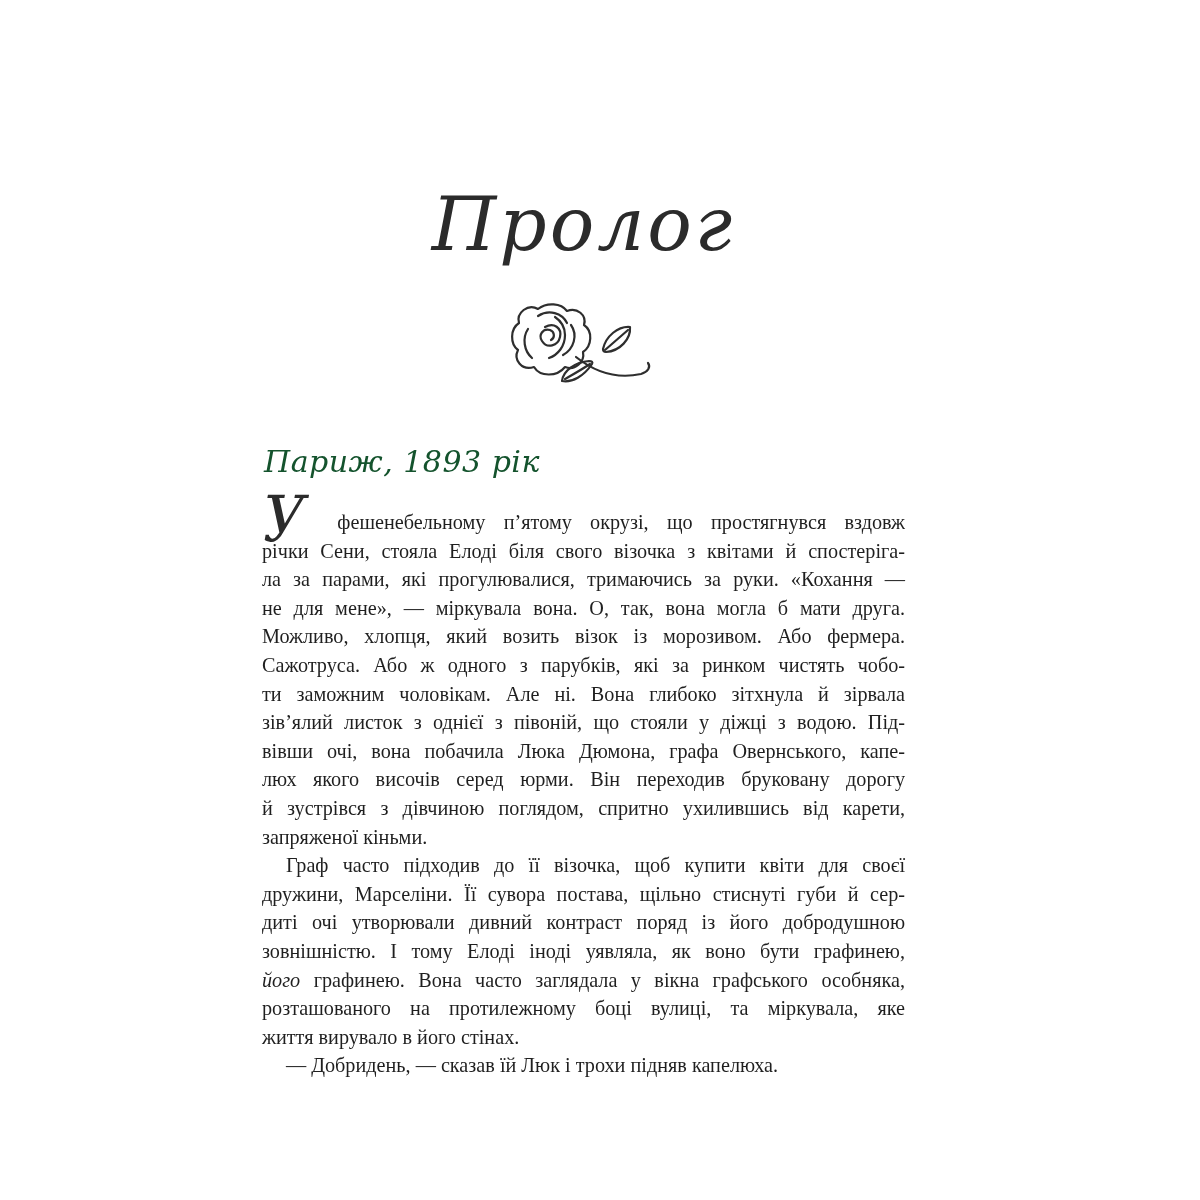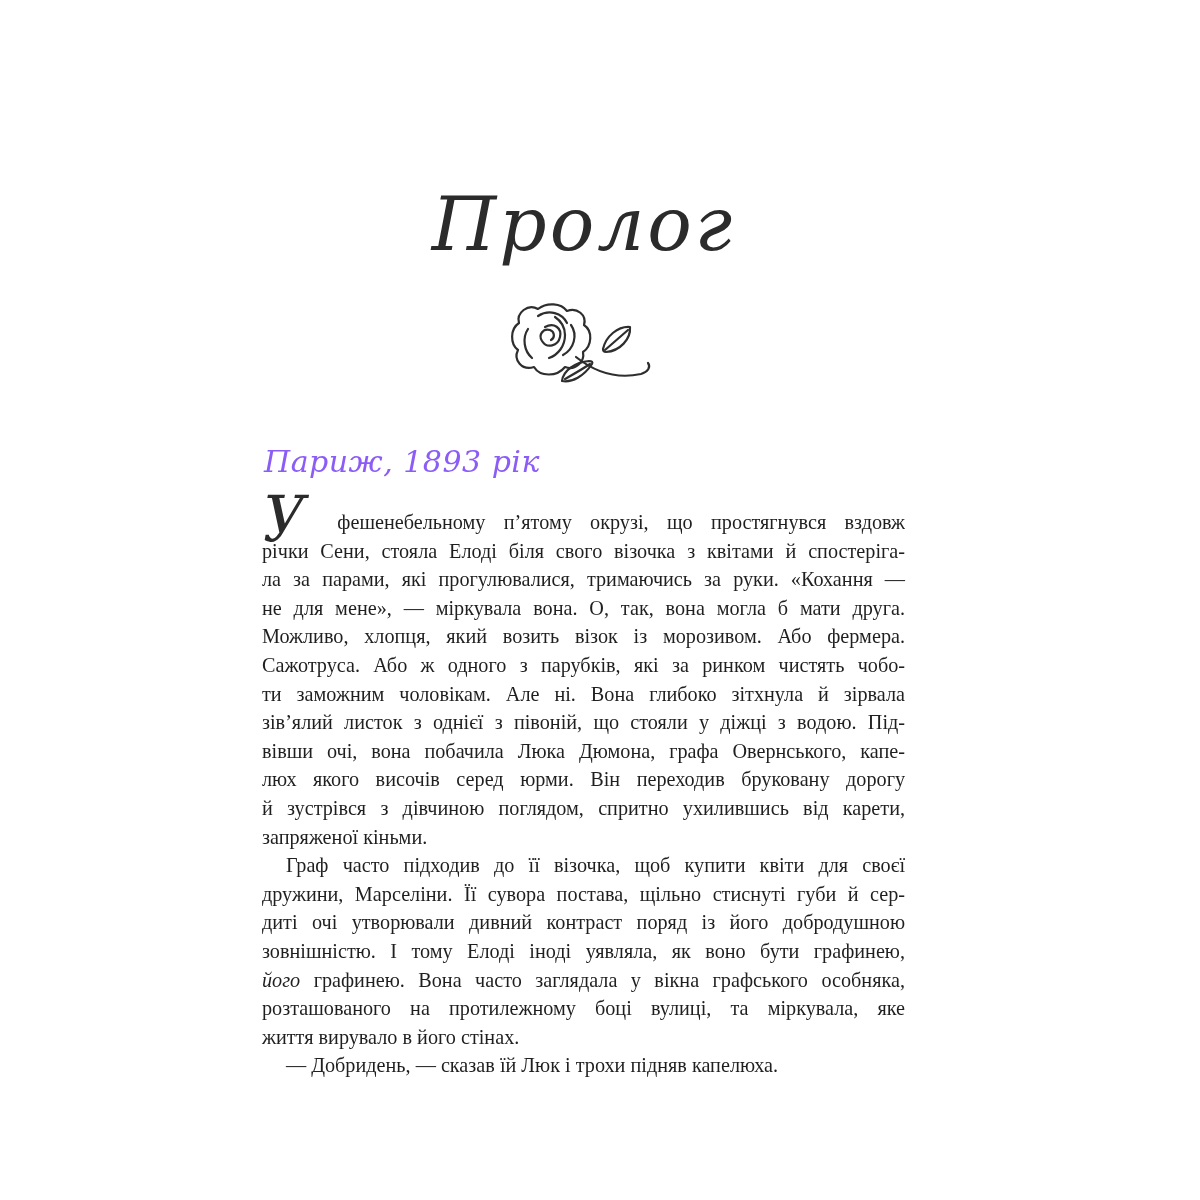--- a/index.html
+++ b/index.html
@@ -15,21 +15,21 @@
     font-size:74px; line-height:1.15; letter-spacing:3px; color:#2b2b2b;
   }
   .rose {
     position:absolute; left:262px; top:294px; width:643px;
     text-align:center;
   }
   .rose svg { display:inline-block; }
   .dateline {
     position:absolute; left:264px; top:444px; margin:0;
     font-family:"DejaVu Serif", serif; font-style:italic;
-    font-size:30px; letter-spacing:0.5px; color:#8b5cf6;
+    font-size:30px; letter-spacing:0.5px; color:#14532d;
   }
   .body-wrap {
     position:absolute; left:262px; top:508px; width:643px;
   }
   .body-scale {
     position:relative; width:700px;
     transform:scaleX(0.9186); transform-origin:0 0;
     font-size:22px; line-height:28.6px; color:#1f1f1f;
   }
   .dropcap {

